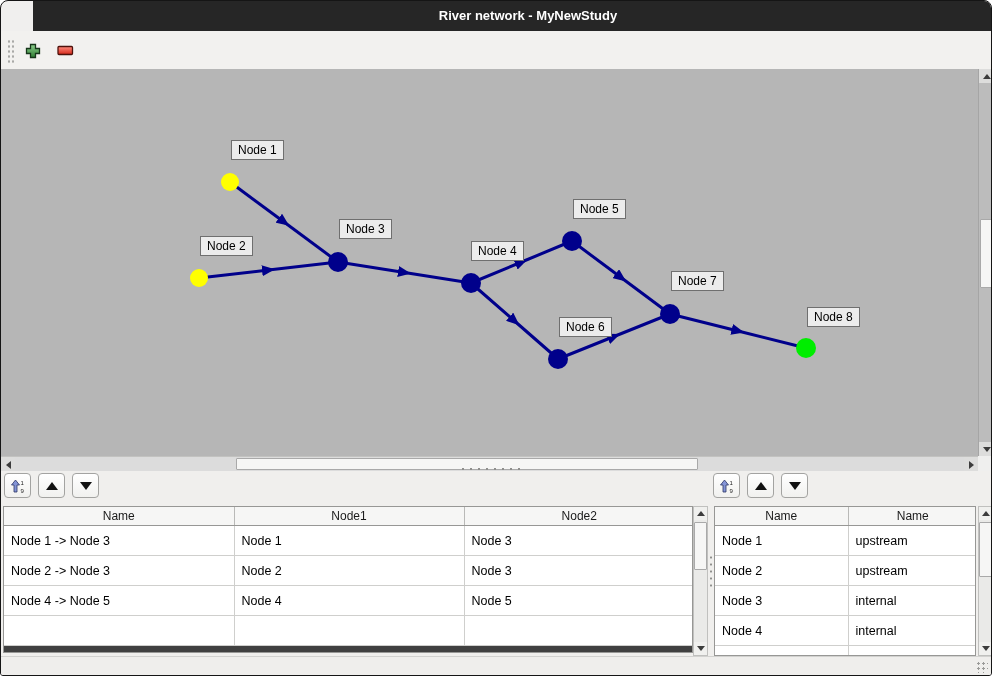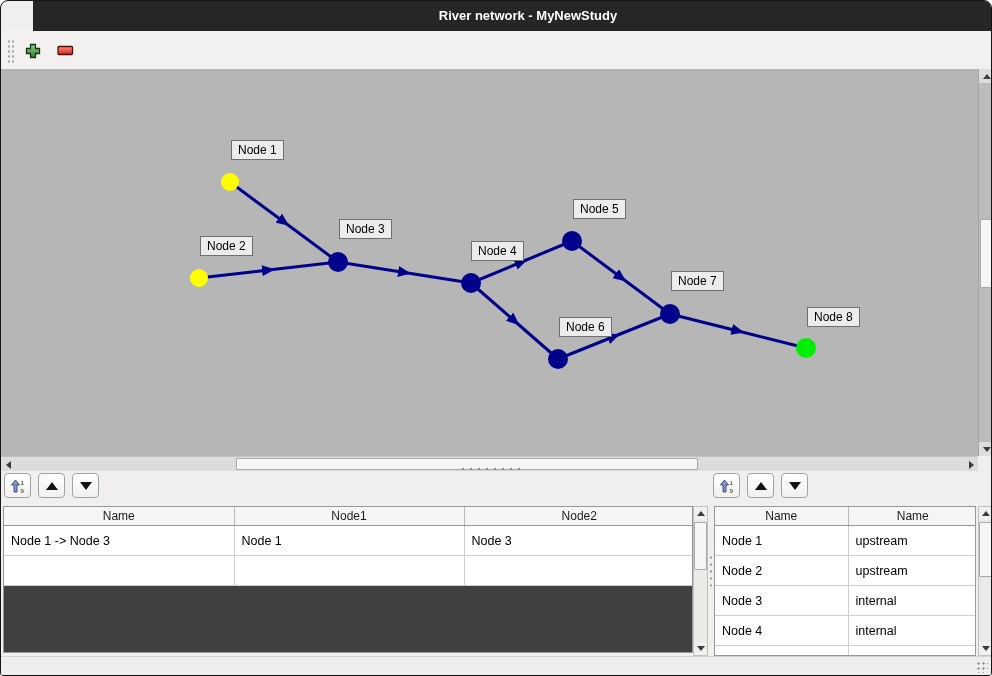--- a/index.html
+++ b/index.html
@@ -195,20 +195,30 @@
           <th>Node2</th>
         </tr>
       </thead>
       <tbody>
           <tr>
             <td>Node 1 -&gt; Node 3</td>
             <td>Node 1</td>
             <td>Node 3</td>
           </tr>
           <tr>
+            <td>Node 2 -&gt; Node 3</td>
+            <td>Node 2</td>
+            <td>Node 3</td>
+          </tr>
+          <tr>
+            <td>Node 4 -&gt; Node 5</td>
+            <td>Node 4</td>
+            <td>Node 5</td>
+          </tr>
+          <tr>
             <td></td>
             <td></td>
             <td></td>
           </tr>
         </tbody>
     </table>
   </div>
 
   <div class="tsb" style="left:692px;top:505px;height:150px;">
     <div class="sb-arrow v" style="top:0;">

